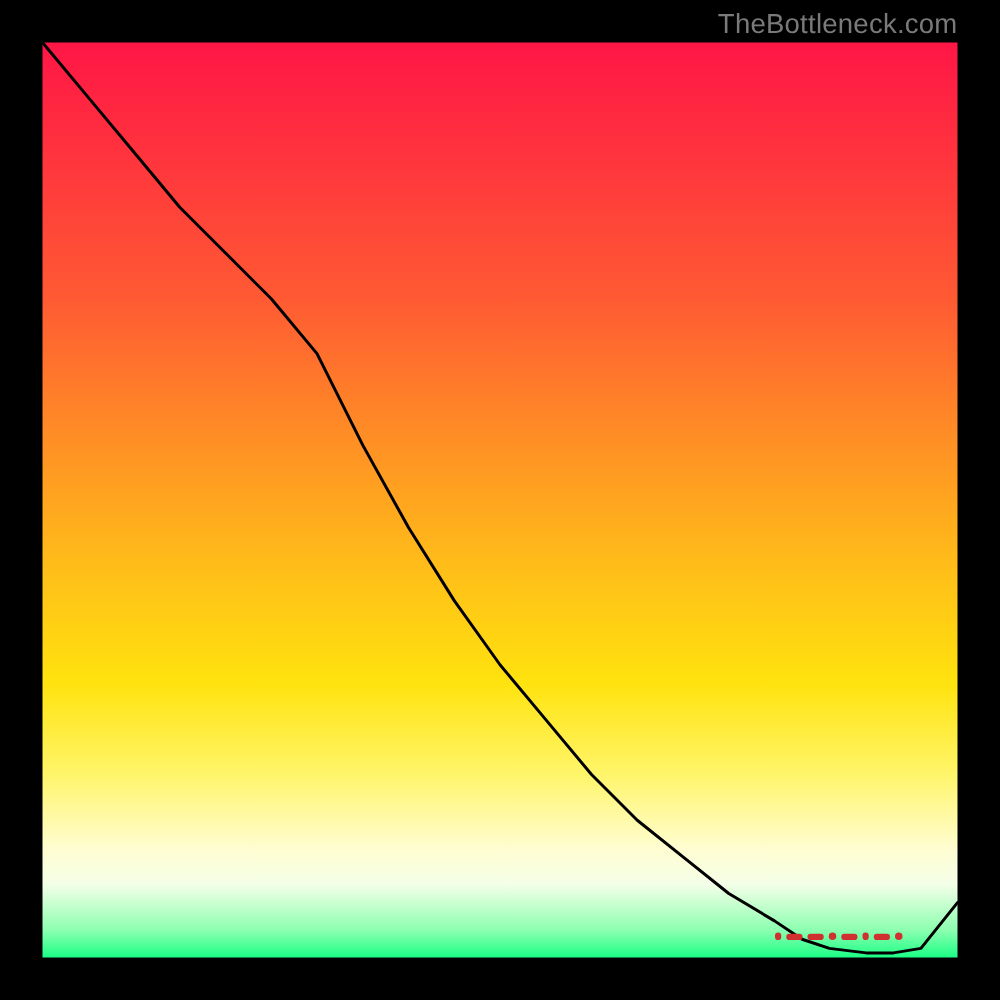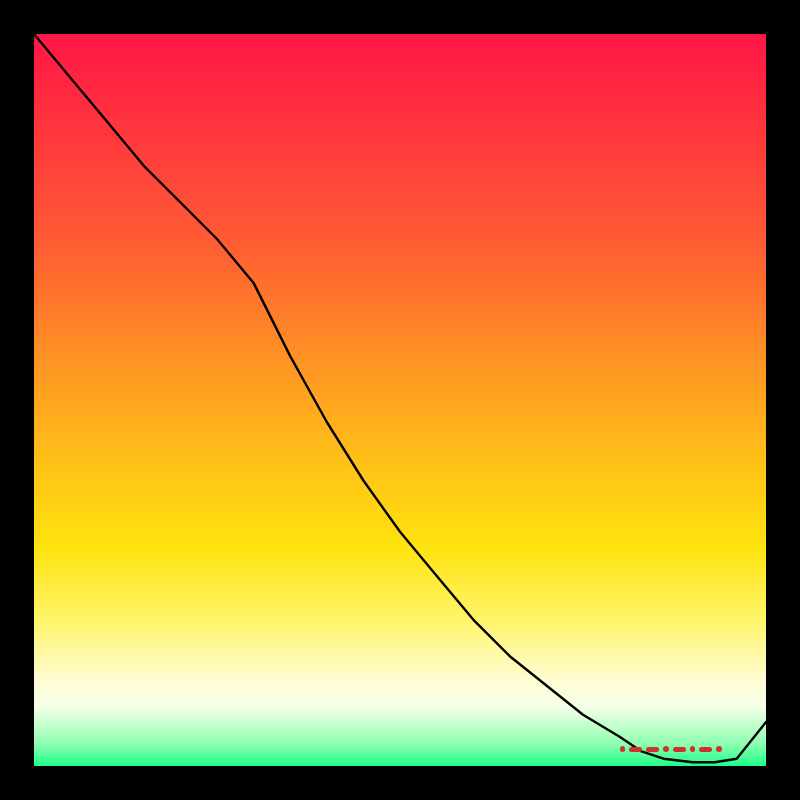--- a/index.html
+++ b/index.html
@@ -78,20 +78,21 @@
     height: 5px;
     border-radius: 2.5px;
     background: #d03030;
   }
 </style>
 </head>
 <body>
 
 <div class="chart-frame">
 
+  <div class="watermark">TheBottleneck.com</div>
 
   <div class="plot-area">
 
     <svg class="line-layer" viewBox="0 0 732 732" preserveAspectRatio="none">
       <polyline id="main-line" fill="none" stroke="#000" stroke-width="2.4" stroke-linejoin="round" stroke-linecap="round" points="0.0,0.0 36.6,43.9 73.2,87.8 109.8,131.8 146.4,168.4 183.0,205.0 219.6,248.9 256.2,322.1 292.8,388.0 329.4,446.5 366.0,497.8 402.6,541.7 439.2,585.6 475.8,622.2 512.4,651.5 549.0,680.8 585.6,702.7 607.6,717.4 629.5,724.7 658.8,728.3 680.8,728.3 702.7,724.7 732.0,688.1"></polyline>
     </svg>
 
     <div id="valley" class="valley-dashes" style="left: 585.6px; width: 102.48px; top: 711.36px;">
       <span class="dot"></span>
       <span class="dash"></span>

